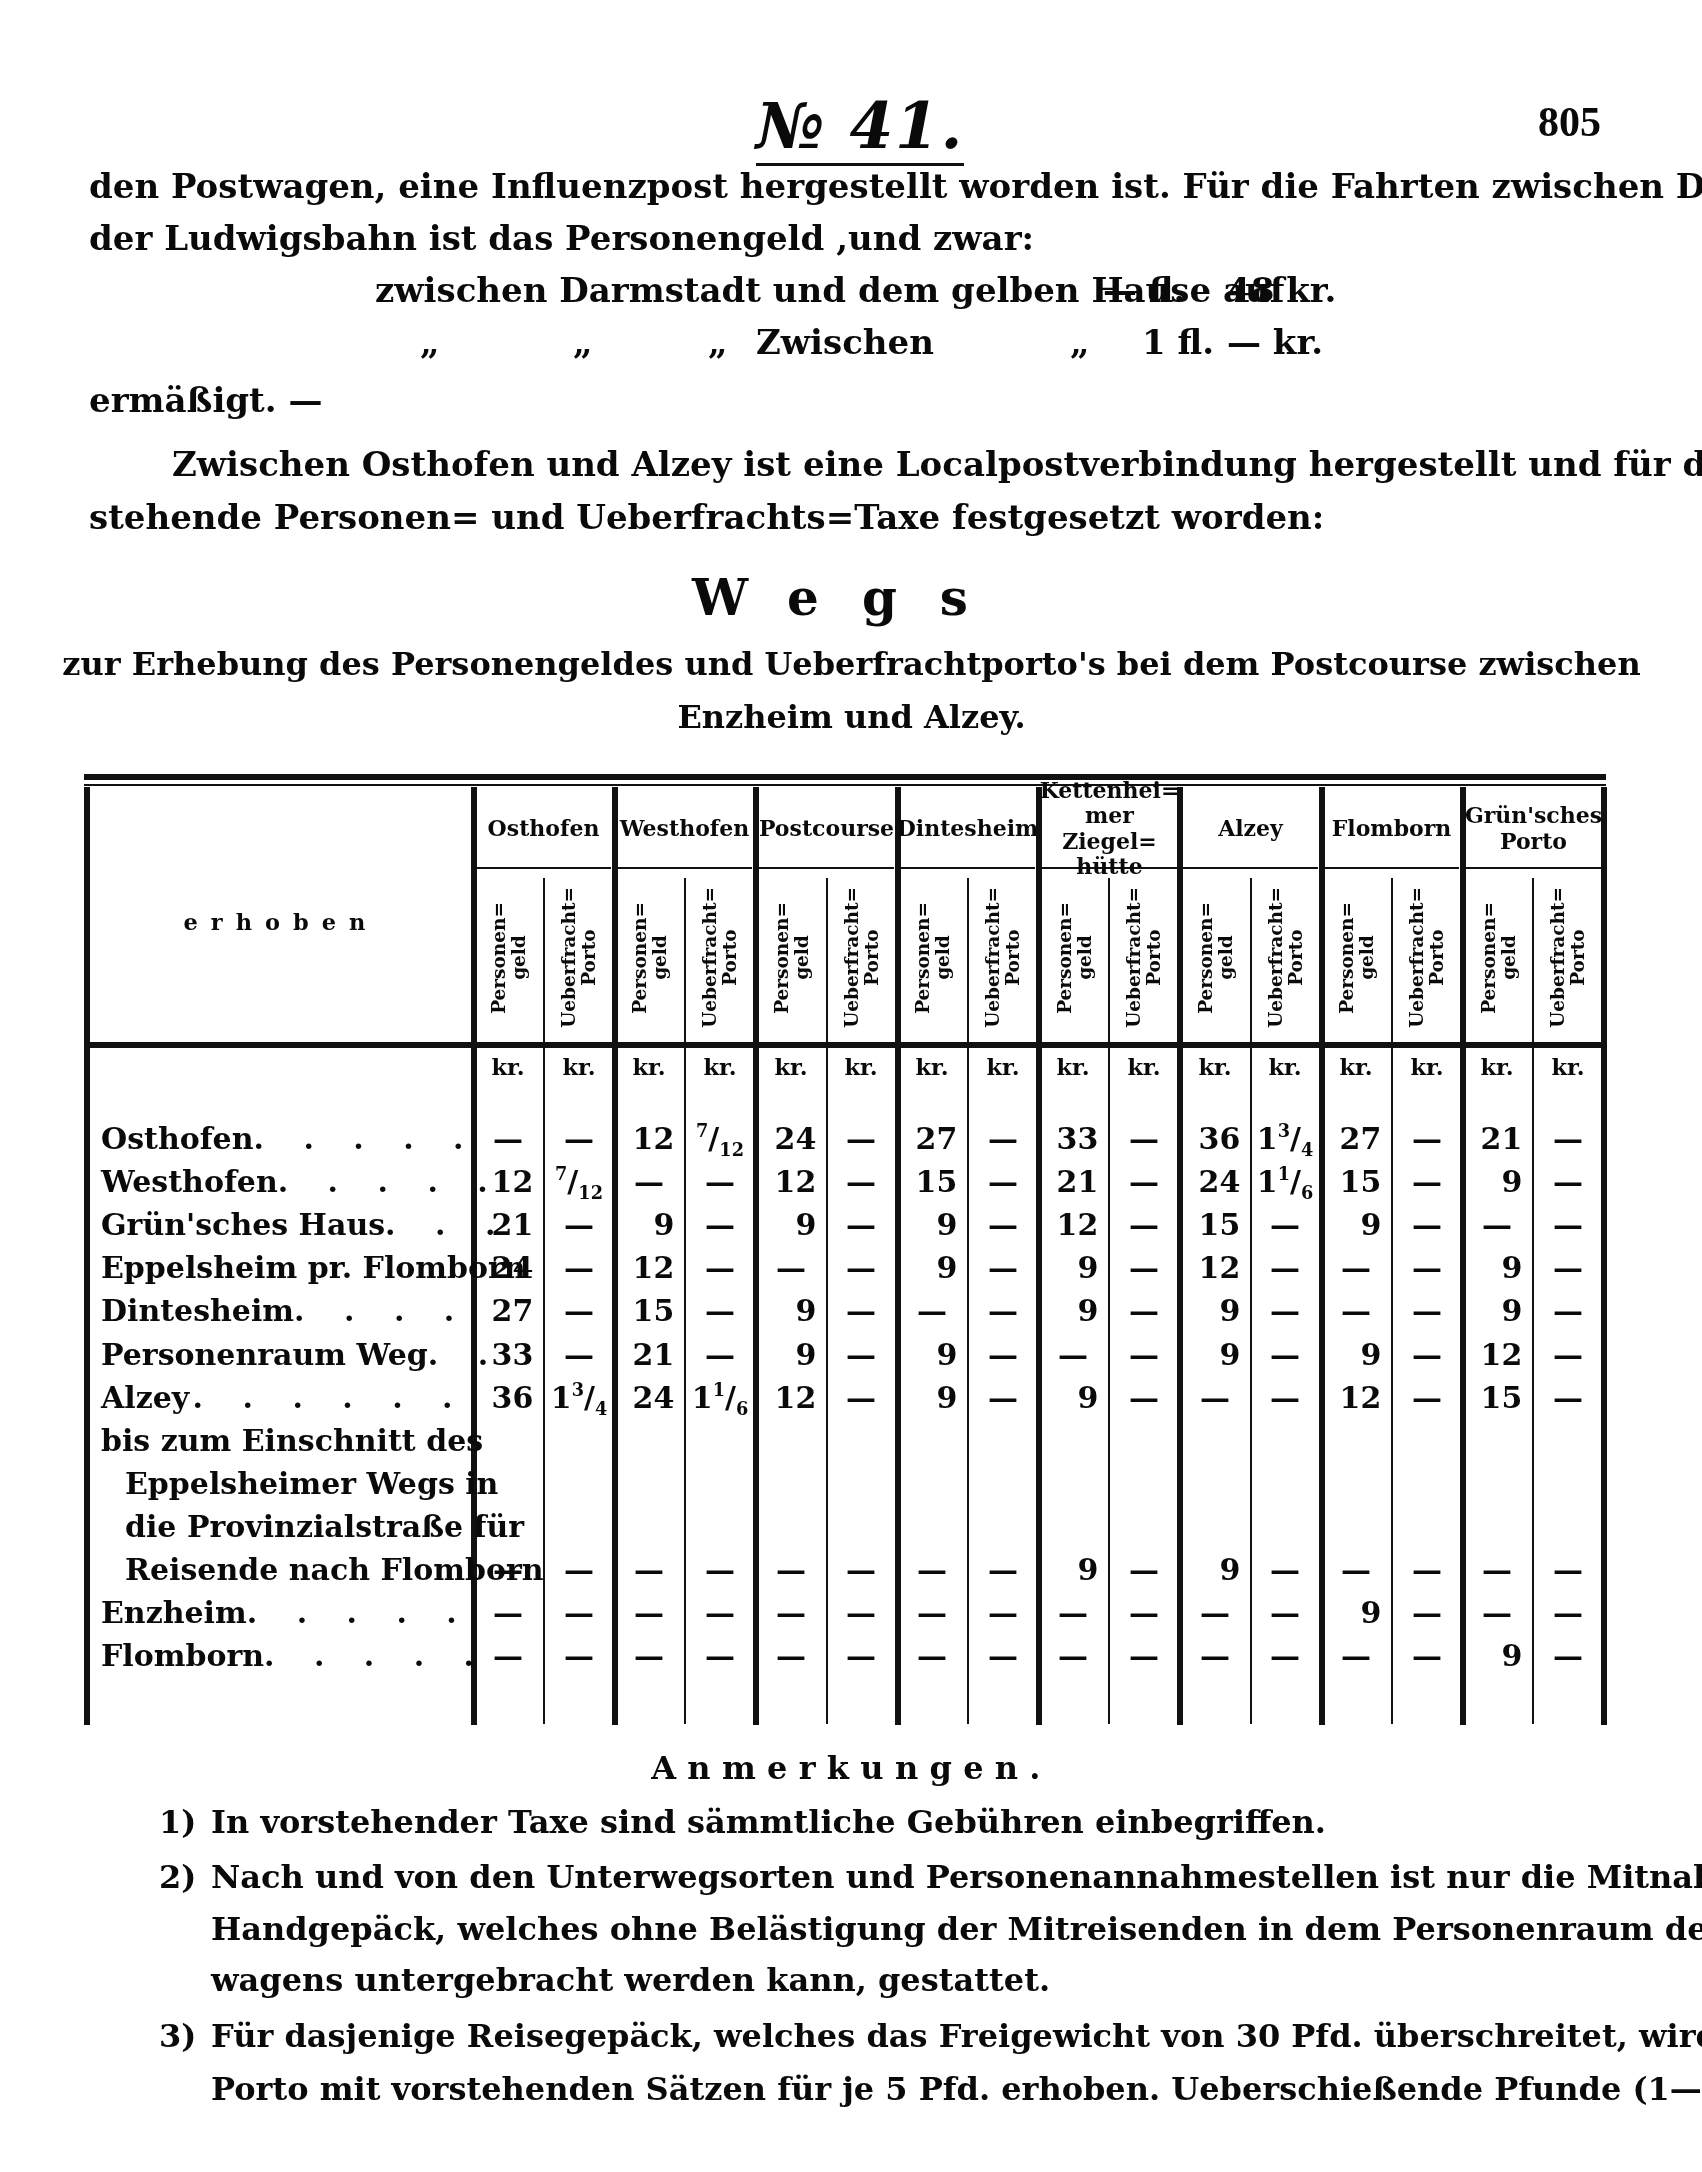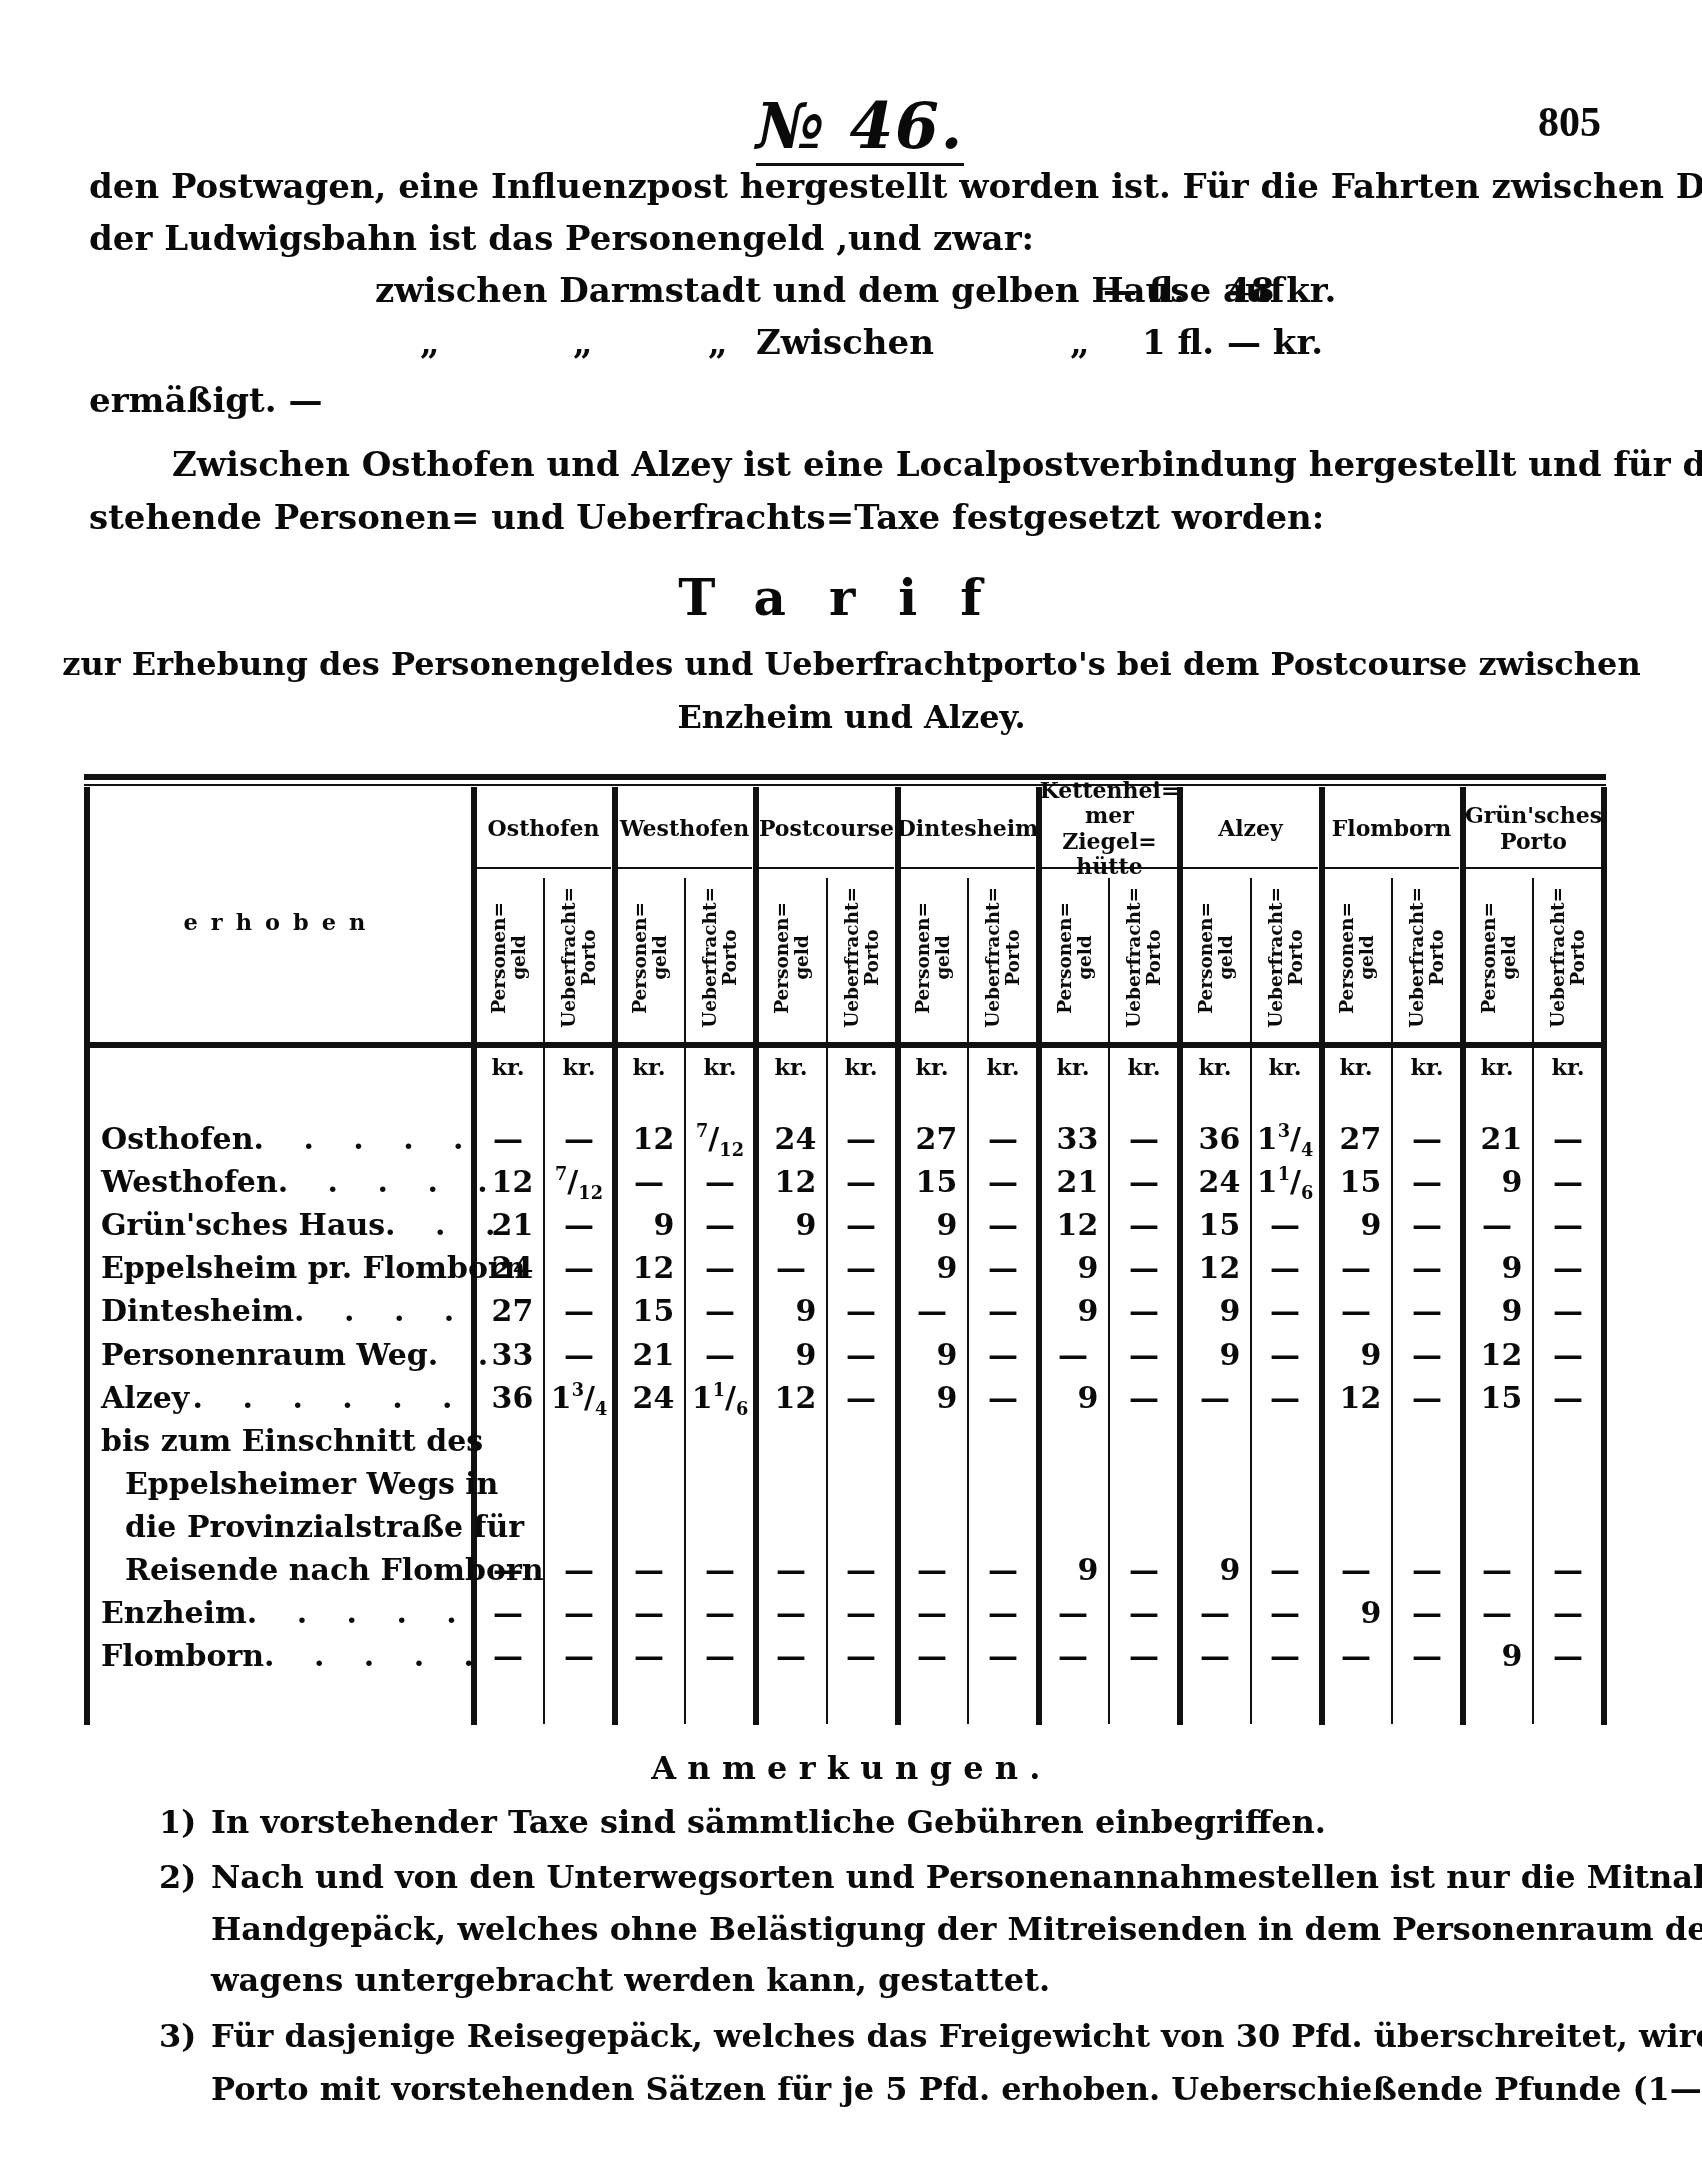--- a/index.html
+++ b/index.html
@@ -43,21 +43,21 @@
   .frac sup { font-size:17.7px; vertical-align:top; position:relative; top:-1.6px; }
   .frac sub { font-size:17.7px; vertical-align:bottom; position:relative; top:4.8px; }
   .anm-title { position:absolute; left:0; width:1703px; top:1752px; text-align:center; font-size:32px;
                font-weight:bold; letter-spacing:11.3px; line-height:1; }
   .note { position:absolute; font-size:32px; font-weight:bold; line-height:1; white-space:nowrap; }
   .note-num { position:absolute; left:159px; font-size:32px; font-weight:bold; line-height:1; }
 </style>
 </head>
 <body>
 
-<div class="abs hdr-num">№ 46.</div>
+<div class="abs hdr-num">№ 41.</div>
 <div class="abs page-num">805</div>
 
 <div class="line just" style="top:169px;">den Postwagen, eine Influenzpost hergestellt worden ist.  Für die Fahrten zwischen Darmstadt und</div>
 <div class="line" style="top:221px;">der Ludwigsbahn ist das Personengeld ,und zwar:</div>
 
 <div class="abs" style="top:273px; left:0; width:1703px; font-size:34px; font-weight:bold; line-height:1;">
   <span class="abs" style="left:375px; white-space:nowrap;">zwischen Darmstadt und dem gelben Hause auf</span>
   <span class="abs" style="left:1103px; white-space:nowrap;">— fl.</span>
   <span class="abs" style="left:1227px; white-space:nowrap;">48 kr.</span>
 </div>
@@ -68,21 +68,21 @@
   <span class="abs" style="left:756px;">Zwischen</span>
   <span class="abs" style="left:1070px;">„</span>
   <span class="abs" style="left:1142px; white-space:nowrap;">1 fl.</span>
   <span class="abs" style="left:1227px; white-space:nowrap;">— kr.</span>
 </div>
 <div class="line" style="top:383px;">ermäßigt. —</div>
 
 <div class="line just" style="top:447px; left:172px; width:1437px;">Zwischen Osthofen und Alzey ist eine Localpostverbindung hergestellt und für diese nach=</div>
 <div class="line" style="top:500px;">stehende Personen= und Ueberfrachts=Taxe festgesetzt worden:</div>
 
-<div class="title-tarif">Tarif</div>
+<div class="title-tarif">Wegs</div>
 <div class="subtitle" style="top:648px;">zur Erhebung des Personengeldes und Ueberfrachtporto's bei dem Postcourse zwischen</div>
 <div class="subtitle" style="top:701px;">Enzheim und Alzey.</div>
 
 <div id="table">
   <div class="rule-top"></div>
   <div class="rule-top2"></div>
   <div class="vline" style="left:84px; top:787px; width:6.4px; height:938px;"></div>
   <div class="hline" style="left:84px; top:1042px; width:1522px; height:6.4px;"></div>
   <div class="zwischen">erhoben</div>
   <div id="groups">

